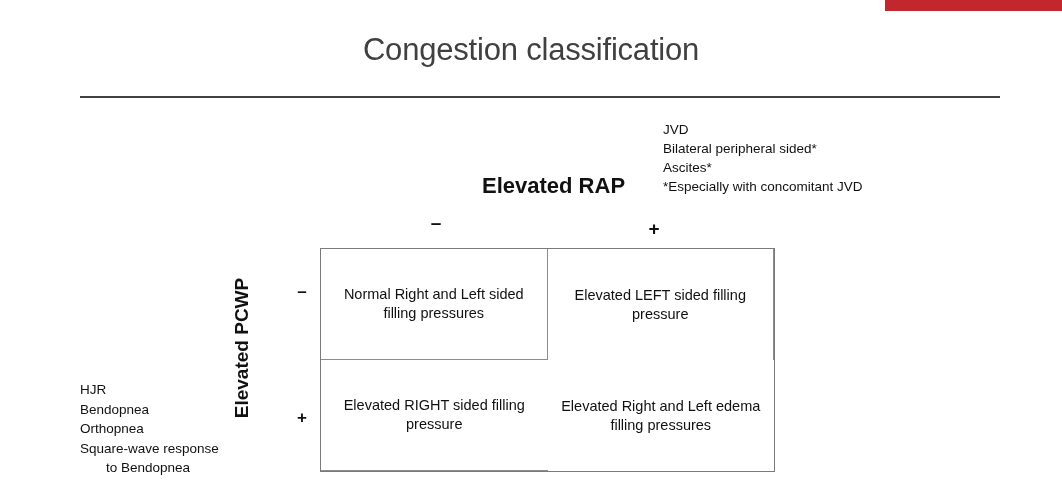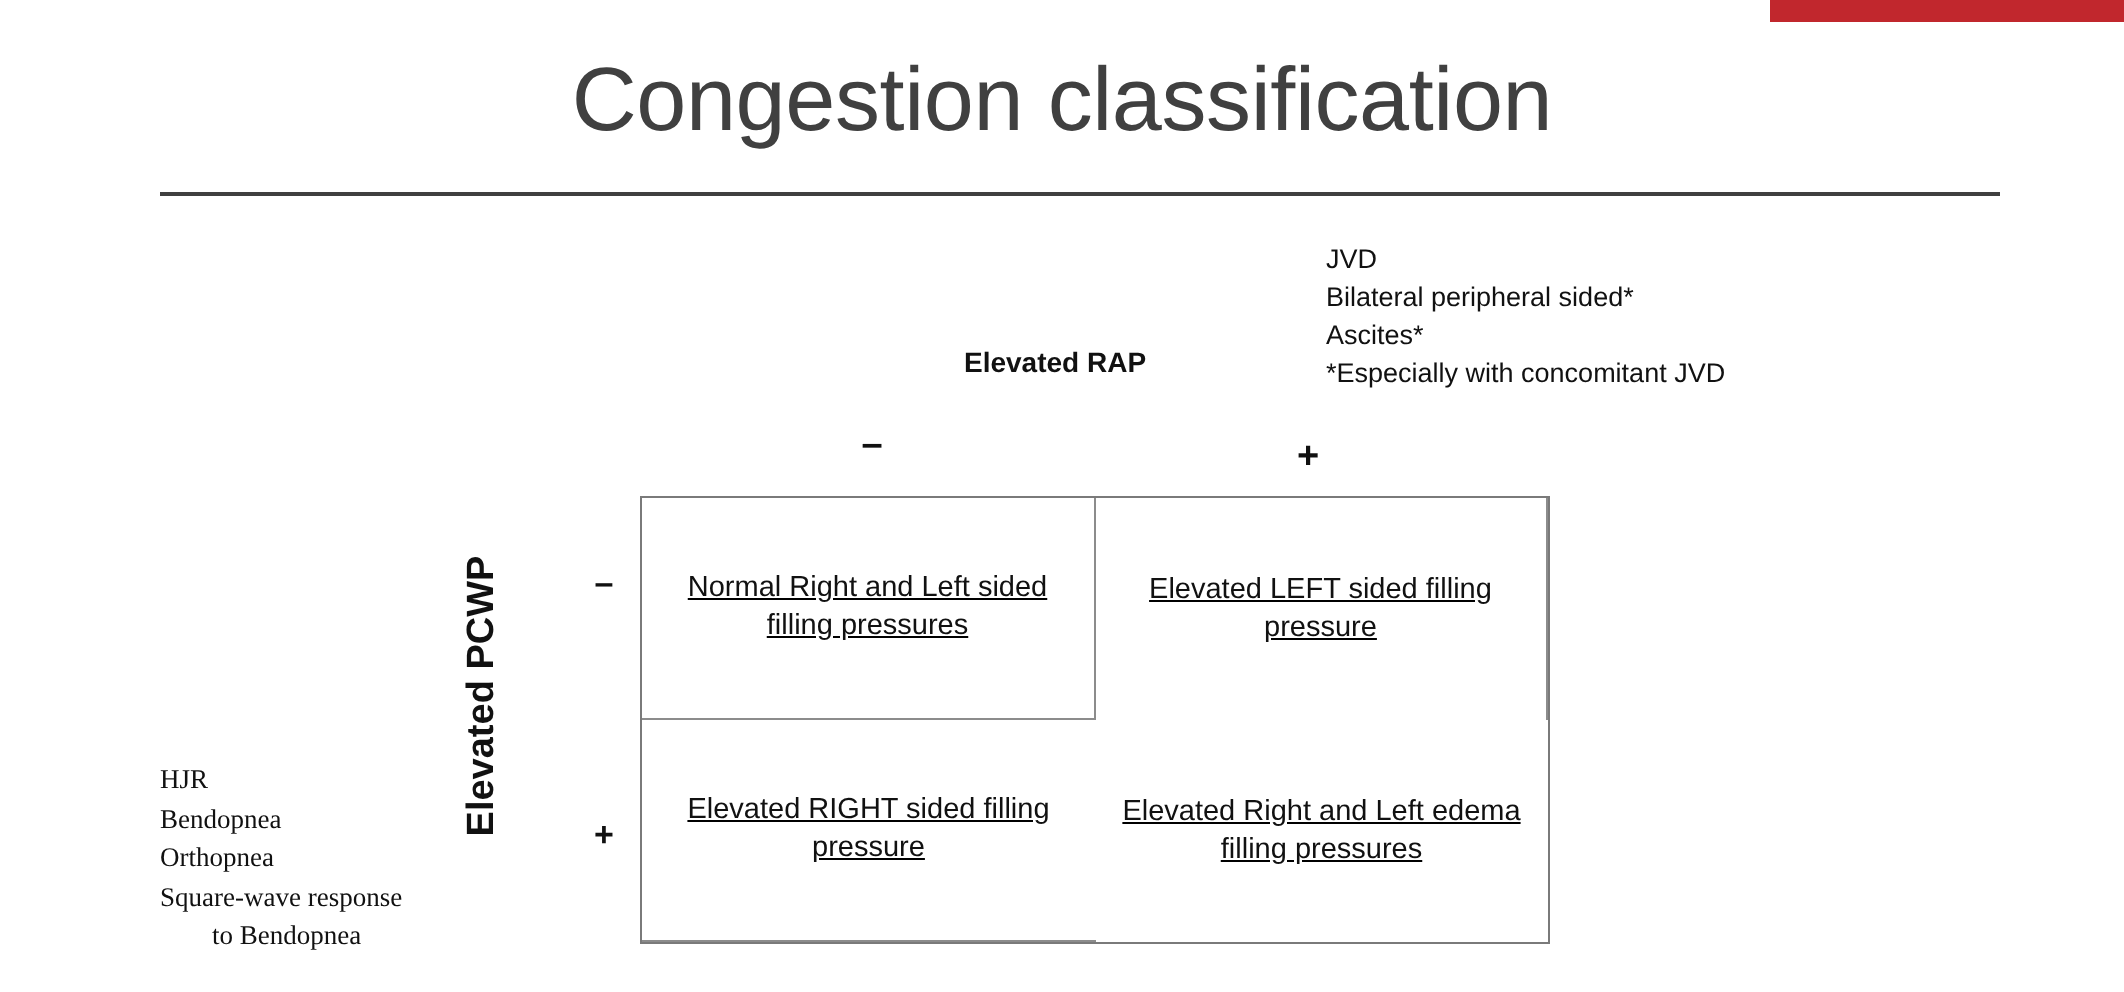--- a/index.html
+++ b/index.html
@@ -29,21 +29,21 @@
     background: #c1272d;
   }
 
   
   .slide-title {
     position: absolute;
     left: 0px;
     top: 22px;
     width: 1062px;
     text-align: center;
-    font-size: 45px;
+    font-size: 31px;
     line-height: 56px;
     font-weight: 400;
     color: #404040;
     letter-spacing: -0.2px;
     white-space: nowrap;
   }
 
   
   .title-rule {
     position: absolute;
@@ -52,21 +52,21 @@
     width: 920px;
     height: 2px;
     background: #404040;
   }
 
   
   .rap-label {
     position: absolute;
     left: 482px;
     top: 173px;
-    font-size: 14px;
+    font-size: 22px;
     font-weight: 700;
     color: #111111;
     white-space: nowrap;
     text-align: right;
   }
 
   
   .rap-findings {
     position: absolute;
     left: 646px;
@@ -123,37 +123,36 @@
   
   .pcwp-findings {
     position: absolute;
     left: 80px;
     top: 380px;
     font-size: 13.5px;
     line-height: 19.5px;
     color: #111111;
     white-space: nowrap;
   }
-  .pcwp-findings div { white-space: nowrap; font-family: Liberation Serif, serif; }
+  .pcwp-findings div { white-space: nowrap; }
   .pcwp-findings div.indented { padding-left: 26px; }
 
   
   .matrix {
     position: absolute;
     left: 320px;
     top: 248px;
     width: 455px;
     height: 224px;
     border: 1.6px solid #7a7a7a;
     box-sizing: border-box;
     display: grid;
     grid-template-columns: 1fr 1fr;
     grid-template-rows: 1fr 1fr;
     background: #ffffff;
-    text-decoration: underline;
   }
   .cell {
     display: flex;
     align-items: center;
     justify-content: center;
     text-align: center;
     padding: 6px 12px;
     box-sizing: border-box;
     font-size: 14.5px;
     line-height: 19px;

